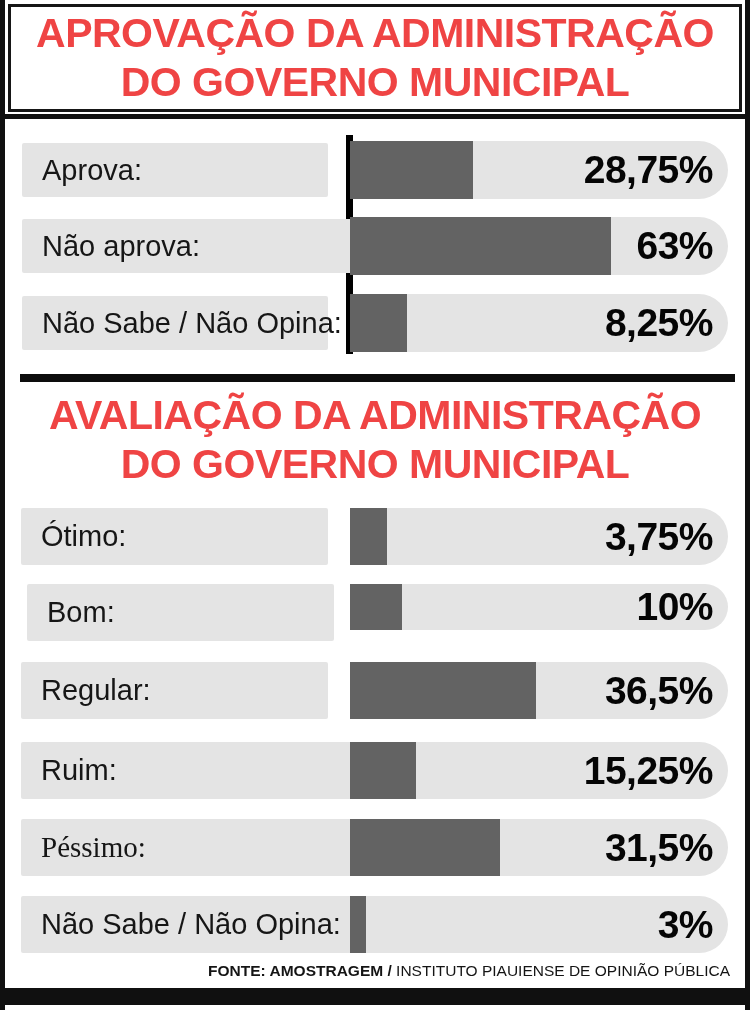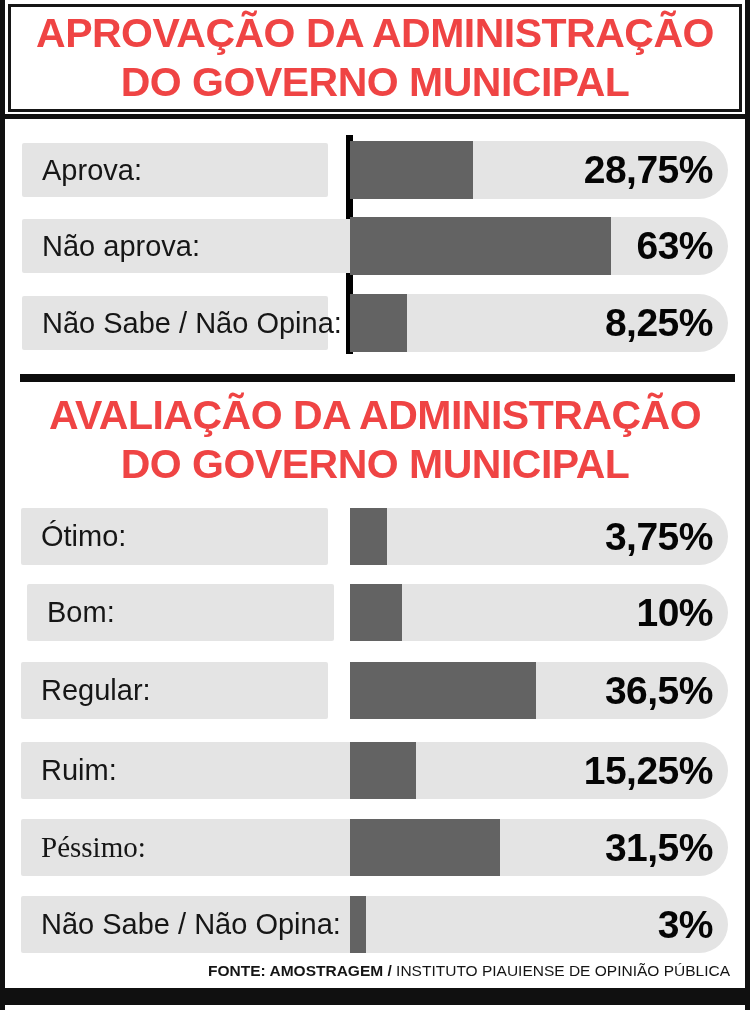--- a/index.html
+++ b/index.html
@@ -104,21 +104,21 @@
   <div class="row" style="top: 508px; height: 57px;">
     <div class="cat-label" style="left: 16px; top: 0px; bottom: 0px; width: 307px;">Ótimo:</div>
     <div class="track" style="height: 57px; border-radius: 2px 28.5px 28.5px 2px;">
       <div class="fill" style="width: 9.8%;"></div>
       <div class="value">3,75%</div>
     </div>
   </div>
 
   <div class="row" style="top: 584px; height: 57px;">
     <div class="cat-label" style="left: 16px; top: 0px; bottom: 0px; width: 307px; margin-left: 6px;">Bom:</div>
-    <div class="track" style="height: 57px; border-radius: 2px 28.5px 28.5px 2px;">
+    <div class="track" style="height: 46px; border-radius: 2px 28.5px 28.5px 2px;">
       <div class="fill" style="width: 13.8%;"></div>
       <div class="value">10%</div>
     </div>
   </div>
 
   <div class="row" style="top: 662px; height: 57px;">
     <div class="cat-label" style="left: 16px; top: 0px; bottom: 0px; width: 307px;">Regular:</div>
     <div class="track" style="height: 57px; border-radius: 2px 28.5px 28.5px 2px;">
       <div class="fill" style="width: 49.2%;"></div>
       <div class="value">36,5%</div>

